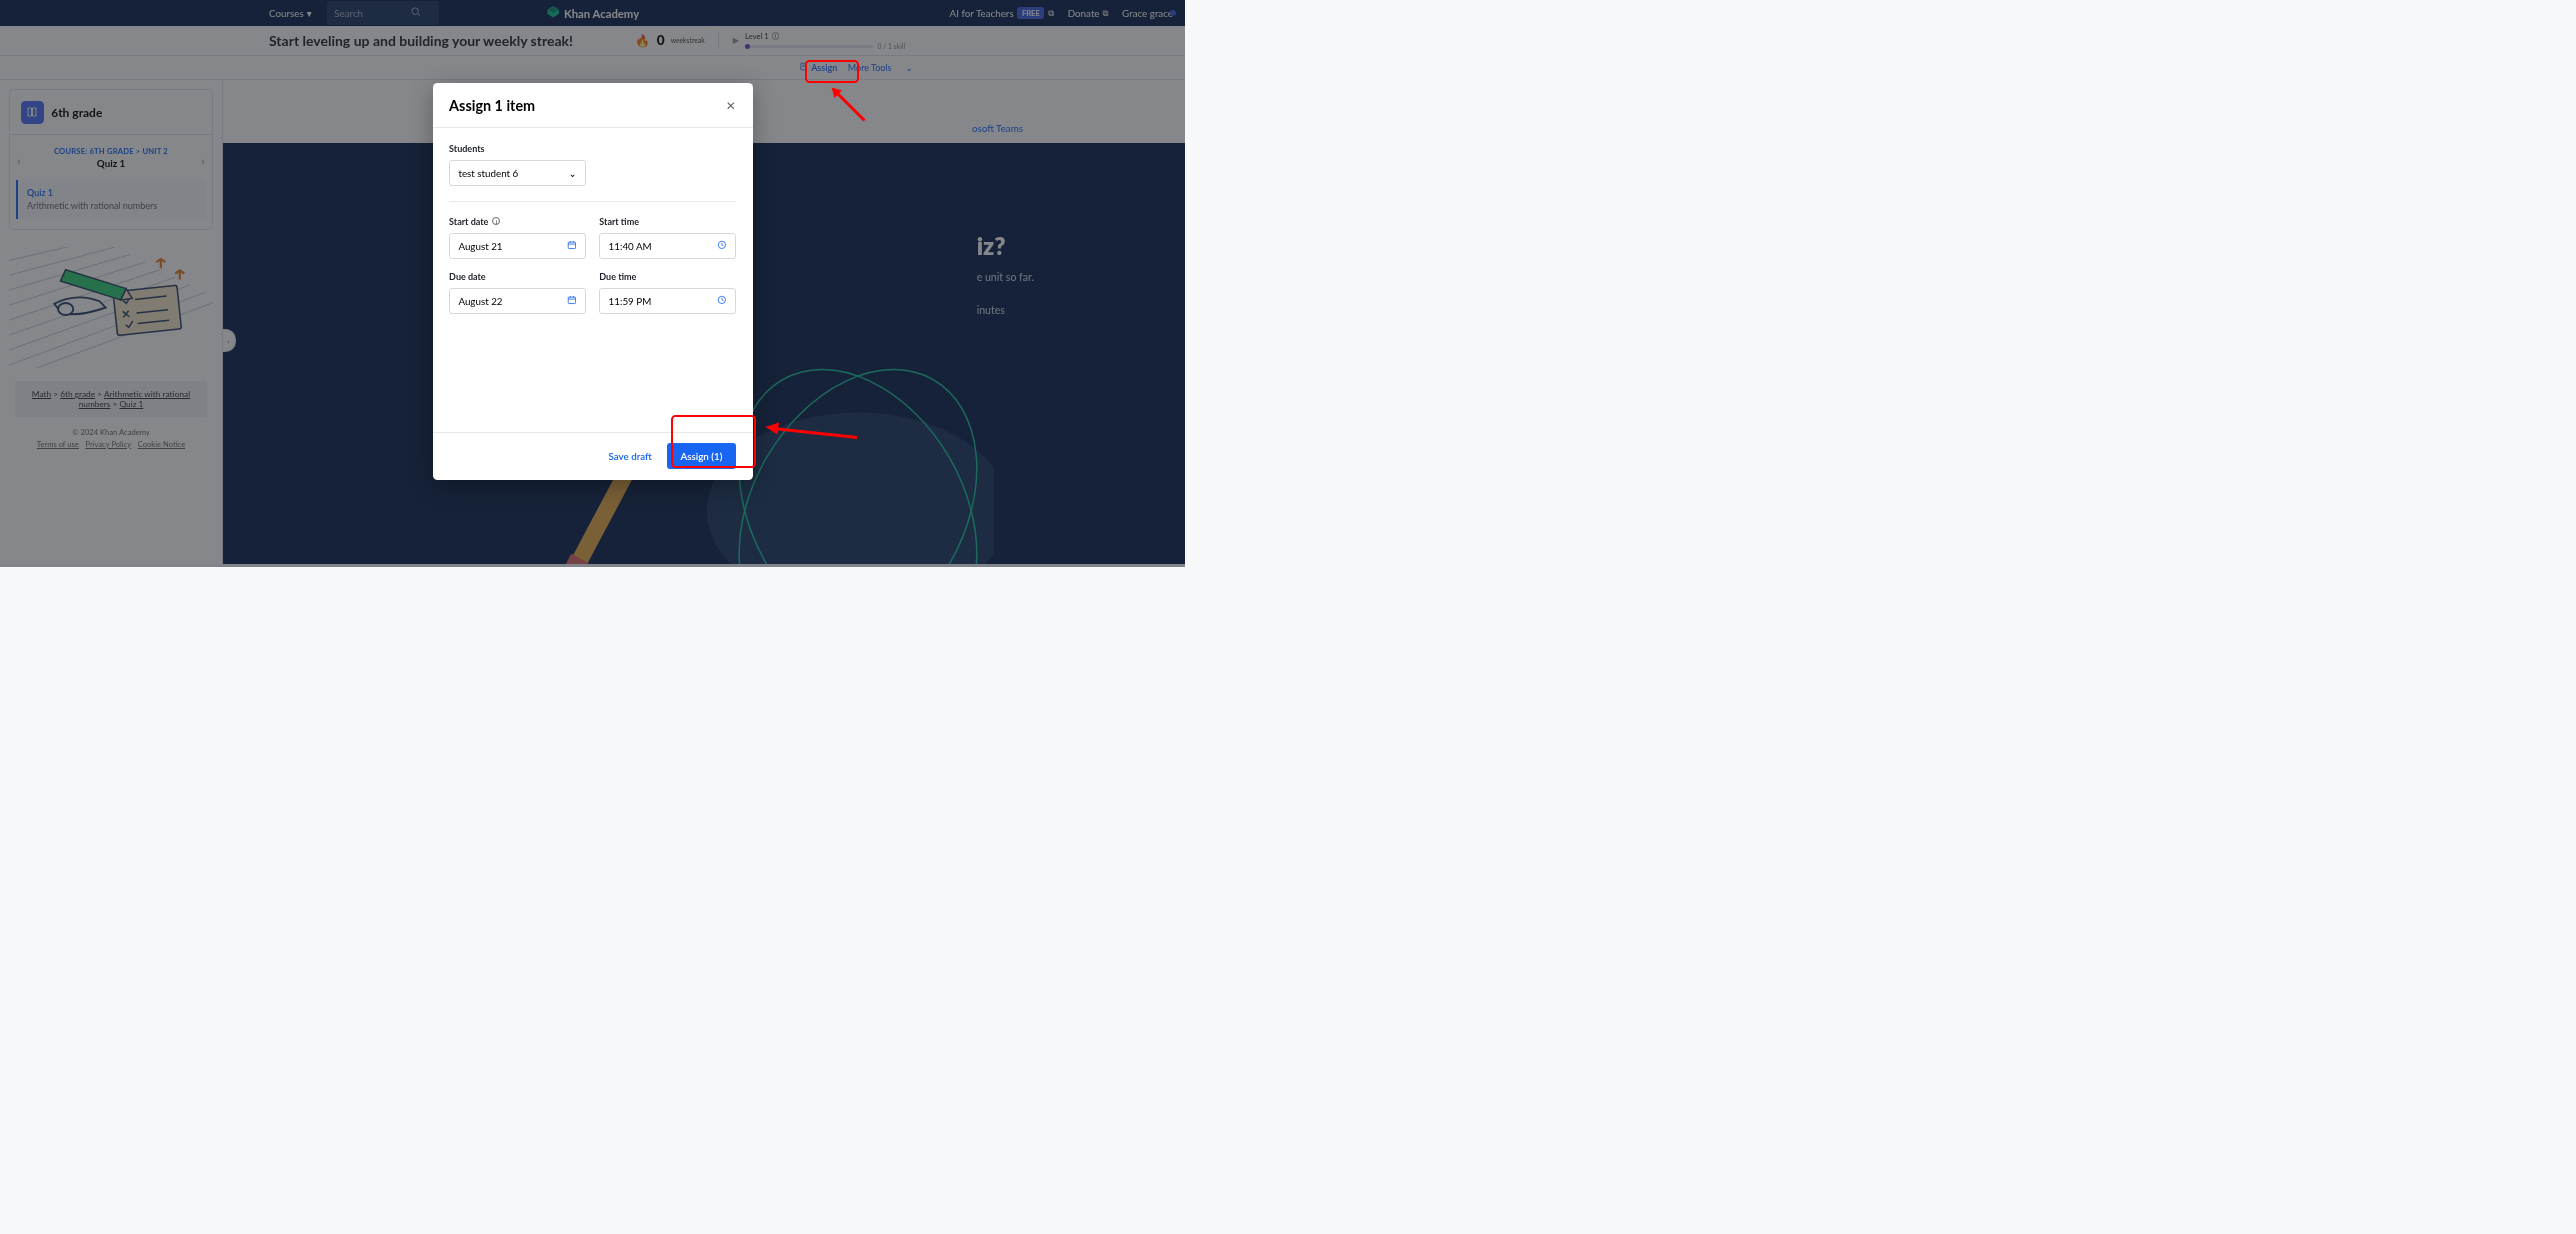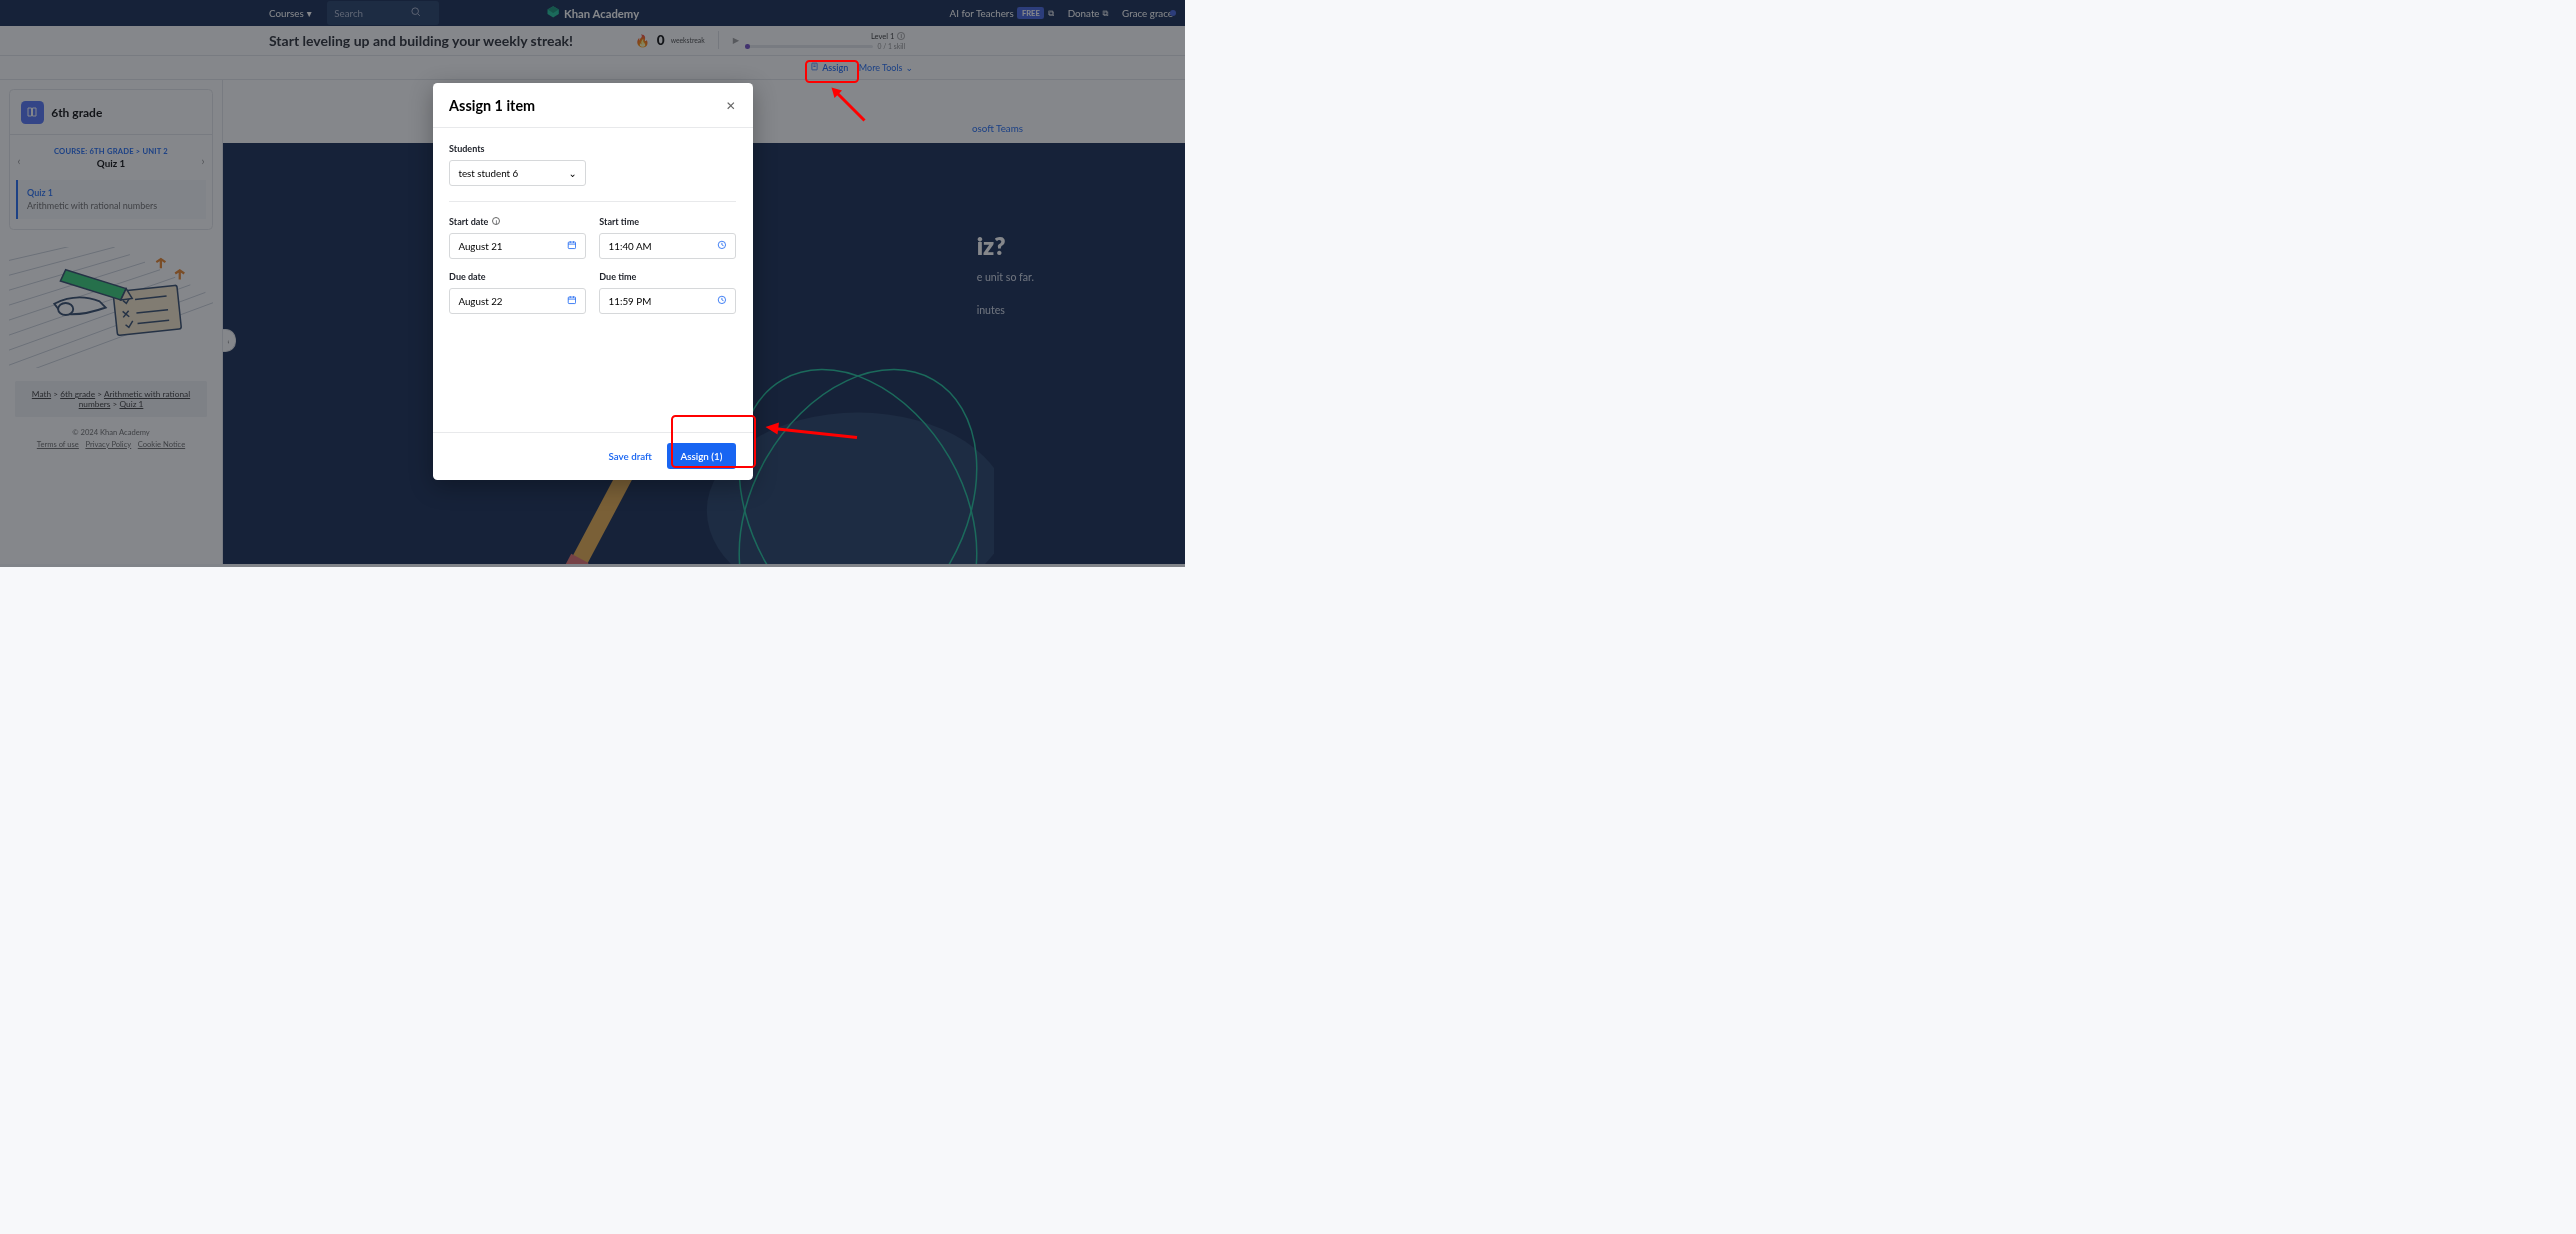--- a/index.html
+++ b/index.html
@@ -19,29 +19,29 @@
 .user-wrap { position: relative; }
 
 
 .streakbar { background: #fff; height: 30px; border-bottom: 0.8px solid #e3e5e8; display: flex; align-items: center; padding: 0 12px; }
 .streak-text { margin-left: 257px; font-weight: 700; font-size: 14px; color: #21242c; }
 .streak-right { margin-left: auto; display: flex; align-items: center; gap: 6px; margin-right: 268px; }
 .streak-count { font-weight: 900; font-size: 13.6px; }
 .streak-sub { font-size: 6.8px; line-height: 1; color: #444; }
 .divider-v { width: 0.8px; height: 18px; background: #dcdee3; margin: 0 7.6px; }
 .level-wrap { display: flex; flex-direction: column; gap: 2.3px; }
-.level-top { display: flex; align-items: center; gap: 3px; font-size: 7.6px; color: #333; justify-content: flex-end; }
+.level-top { display: flex; align-items: center; gap: 3px; font-size: 7.6px; color: #333; }
 .level-bar { width: 128px; height: 3px; background: #e3e5e8; border-radius: 1.5px; position: relative; }
 .level-dot { width: 4.5px; height: 4.5px; background: #6b46c1; border-radius: 50%; position: absolute; left: 0; top: -0.8px; }
 .level-skill { font-size: 6.8px; color: #888; align-self: flex-end; margin-top: -1.5px; }
 
 
 .toolsrow { background: #fff; height: 24px; border-bottom: 0.8px solid #e3e5e8; display: flex; align-items: center; justify-content: flex-end; padding-right: 272px; gap: 10.6px; font-size: 9px; }
 .assign-btn { color: #1865f2; font-weight: 600; display: flex; align-items: center; gap: 3px; cursor: pointer; }
-.moretools { color: #1865f2; display: flex; align-items: center; gap: 3px; cursor: pointer; }
+.moretools { color: #1865f2; display: flex; align-items: center; gap: 14px; cursor: pointer; }
 
 
 .main-area { display: flex; height: calc(100% - 83px); }
 .sidebar { width: 223px; background: #fff; border-right: 0.8px solid #e3e5e8; padding: 0; display: flex; flex-direction: column; }
 .sidebar-card { margin: 9px; border: 0.8px solid #e3e5e8; border-radius: 4.5px; padding: 0 0 10.6px 0; }
 .grade-head { display: flex; align-items: center; gap: 7.6px; padding: 10.6px; border-bottom: 0.8px solid #e3e5e8; }
 .grade-icon { width: 23px; height: 23px; background: #4c6ef5; border-radius: 4.5px; display: flex; align-items: center; justify-content: center; color: #fff; }
 .grade-title { font-weight: 700; font-size: 12px; }
 .course-nav { padding: 10.6px 10.6px 0 10.6px; text-align: center; position: relative; }
 .course-crumb { font-size: 7.6px; color: #1865f2; font-weight: 700; letter-spacing: 0.2px; }

